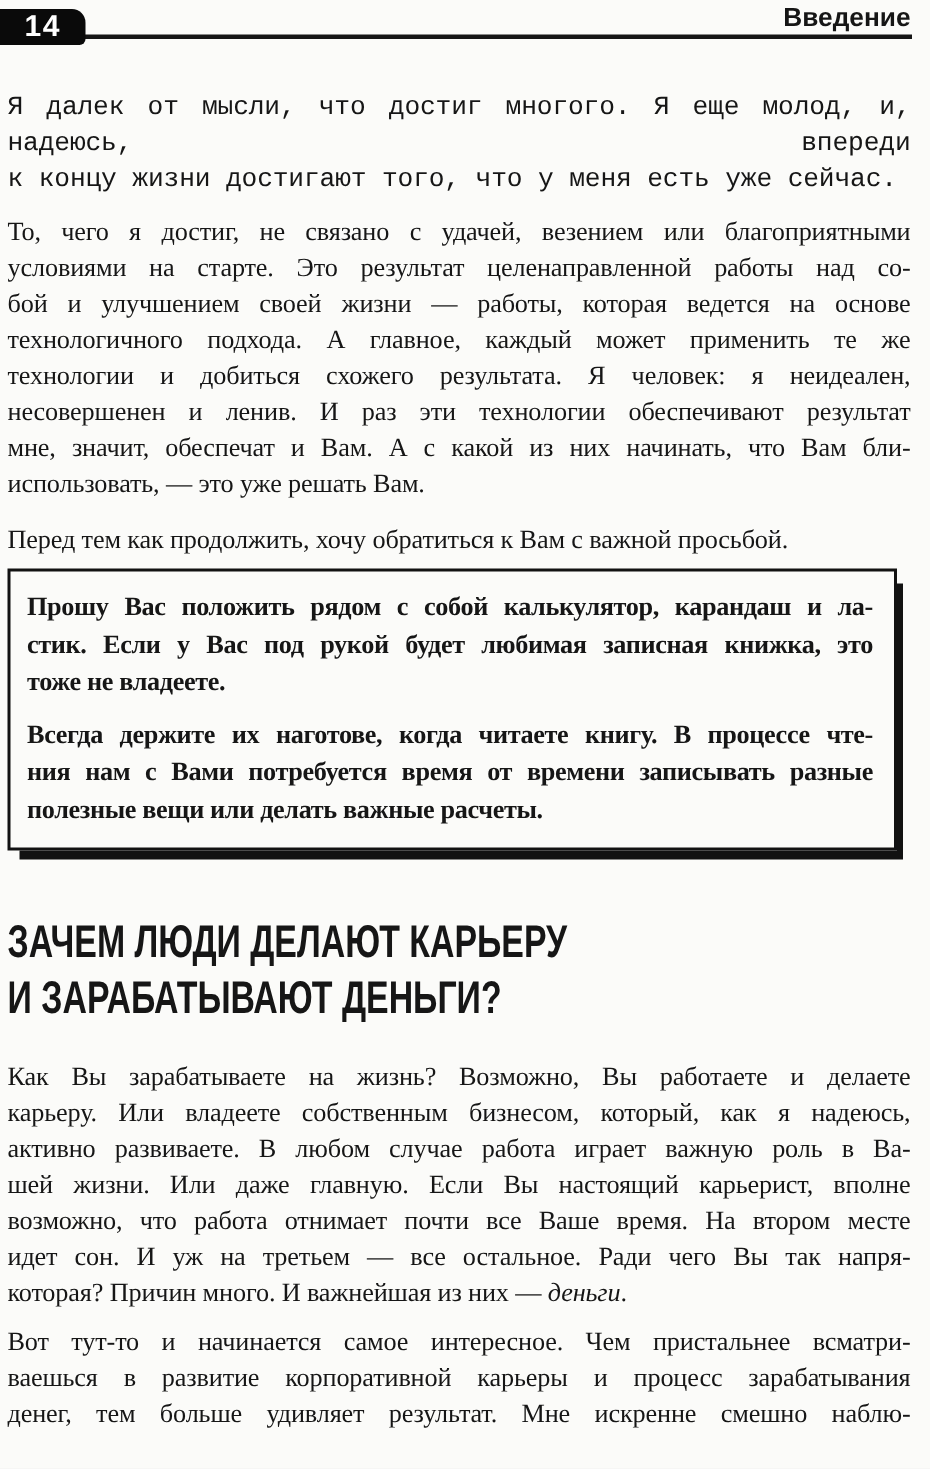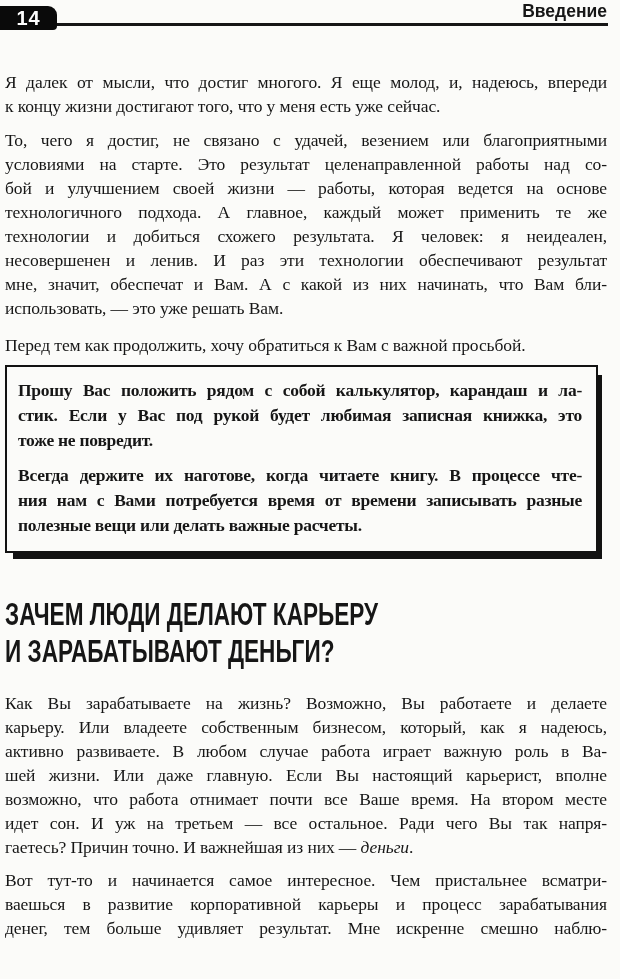--- a/index.html
+++ b/index.html
@@ -34,21 +34,21 @@
     font-family: "Liberation Sans", sans-serif; font-weight: bold; font-size: 17.5px;
   }
 
   
   .para { font-size: 17.5px; line-height: 24px; letter-spacing: -0.1px; }
   .ln { text-align: justify; text-align-last: justify; }
   .ln.last { text-align-last: left; }
   .cont .ln.last { text-align-last: justify; }  
   .it { font-style: italic; }
 
-  .p1 { margin-top: 40px; }
+  .p1 { margin-top: 30px; font-family: Liberation Mono, monospace; }
   .p2 { margin-top: 10px; }
   .p3 { margin-top: 13px; }
   .p4 { margin-top: 21px; }
   .p5 { margin-top: 9px; }
 
   
   .callout {
     margin: 8px 9px 0 0;
     border: 2.5px solid #121212;
     box-shadow: 6px 8px 0 -2px #121212;
@@ -98,42 +98,42 @@
       <div class="ln last"><span>использовать, — это уже решать Вам.</span></div>
     </div>
   <div class="para p3">
       <div class="ln last"><span>Перед тем как продолжить, хочу обратиться к Вам с важной просьбой.</span></div>
     </div>
 
   <div class="callout">
     <div class="para">
         <div class="ln"><span>Прошу Вас положить рядом с собой калькулятор, карандаш и ла-</span></div>
         <div class="ln"><span>стик. Если у Вас под рукой будет любимая записная книжка, это</span></div>
-        <div class="ln last"><span>тоже не повредит.</span></div>
+        <div class="ln last"><span>тоже не владеете.</span></div>
       </div>
     <div class="para">
         <div class="ln"><span>Всегда держите их наготове, когда читаете книгу. В процессе чте-</span></div>
         <div class="ln"><span>ния нам с Вами потребуется время от времени записывать разные</span></div>
         <div class="ln last"><span>полезные вещи или делать важные расчеты.</span></div>
       </div>
   </div>
 
   <div class="heading">
       <div class="ln"><span>ЗАЧЕМ ЛЮДИ ДЕЛАЮТ КАРЬЕРУ</span></div>
       <div class="ln last"><span>И ЗАРАБАТЫВАЮТ ДЕНЬГИ?</span></div>
     </div>
 
   <div class="para p4">
       <div class="ln"><span>Как Вы зарабатываете на жизнь? Возможно, Вы работаете и делаете</span></div>
       <div class="ln"><span>карьеру. Или владеете собственным бизнесом, который, как я надеюсь,</span></div>
       <div class="ln"><span>активно развиваете. В любом случае работа играет важную роль в Ва-</span></div>
       <div class="ln"><span>шей жизни. Или даже главную. Если Вы настоящий карьерист, вполне</span></div>
       <div class="ln"><span>возможно, что работа отнимает почти все Ваше время. На втором месте</span></div>
       <div class="ln"><span>идет сон. И уж на третьем — все остальное. Ради чего Вы так напря-</span></div>
-      <div class="ln last"><span>гаетесь? Причин точно. И важнейшая из них — </span><span class="it">деньги</span><span>.</span></div>
+      <div class="ln last"><span>которая? Причин много. И важнейшая из них — </span><span class="it">деньги</span><span>.</span></div>
     </div>
   <div class="para p5 cont">
       <div class="ln"><span>Вот тут-то и начинается самое интересное. Чем пристальнее всматри-</span></div>
       <div class="ln"><span>ваешься в развитие корпоративной карьеры и процесс зарабатывания</span></div>
       <div class="ln last"><span>денег, тем больше удивляет результат. Мне искренне смешно наблю-</span></div>
     </div>
 
 </div>
 
 </body></html>

